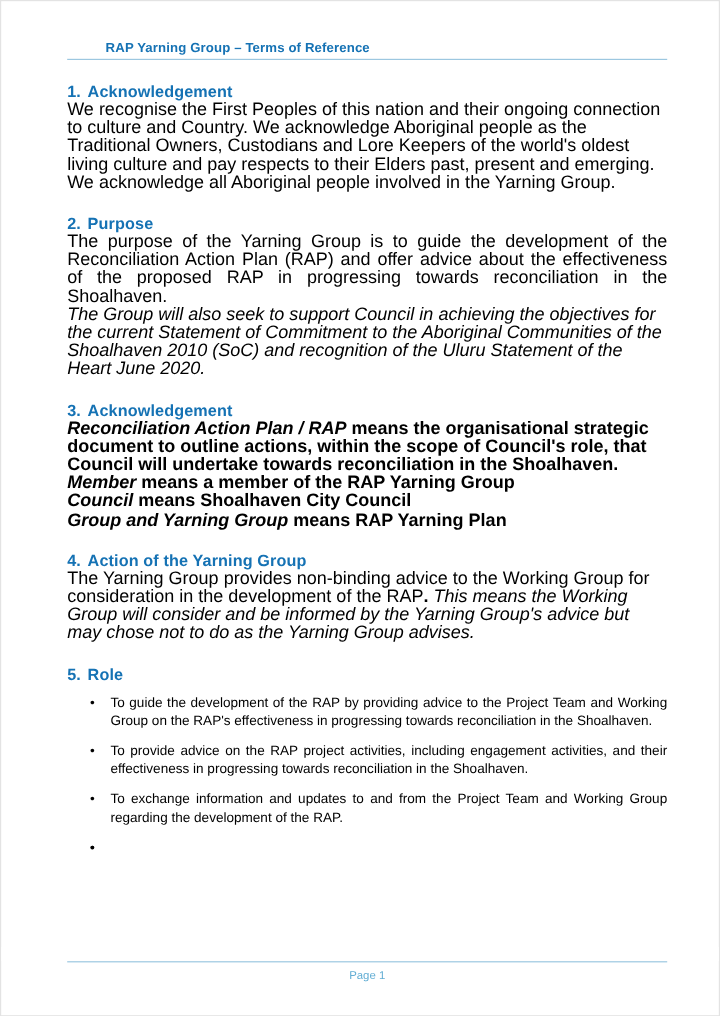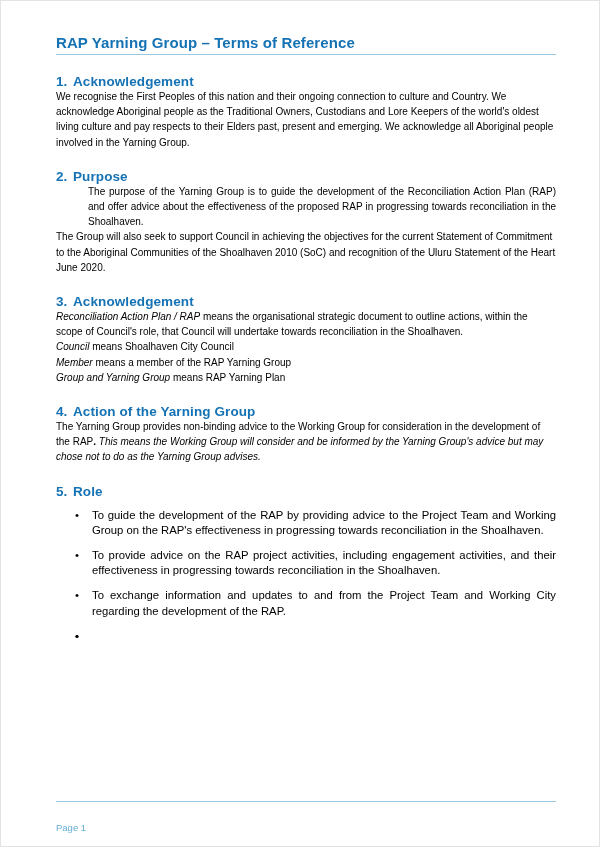--- a/index.html
+++ b/index.html
@@ -27,24 +27,25 @@
     box-sizing: border-box;
   }
 
   
   .doc-header {
     padding-top: 33px;
     border-bottom: 1px solid #9cc7e0;
     padding-bottom: 3px;
   }
   .doc-header-title {
-    font-size: 15px;
+    font-size: 11px;
     font-weight: bold;
     color: #1572b4;
     letter-spacing: 0.1px;
+    margin-left: 32px;
   }
 
   
   h2.sec {
     font-size: 13.5px;
     font-weight: bold;
     color: #1572b4;
     margin: 0;
     padding: 0;
     letter-spacing: 0.1px;
@@ -53,31 +54,31 @@
     display: flex;
     align-items: baseline;
   }
   .sec-num {
     min-width: 17px;
     flex: 0 0 auto;
   }
 
   
   p.body {
-    font-size: 10px;
+    font-size: 15px;
     line-height: 15.2px;
     margin: 0;
     color: #000000;
   }
-  p.just { text-align: justify; margin-left: 32px; }
+  p.just { text-align: justify; }
 
   .gap-h-top { margin-top: 19px; }
   .gap-h-bot { margin-top: 9px; }
-  .gap-p { margin-top: 13px; }
-  .gap-def { margin-top: 15px; }
+  .gap-p { margin-top: 13px; font-style: italic; }
+  .gap-def { margin-top: 15px; font-weight: bold; }
 
   i { font-style: italic; }
   b { font-weight: bold; }
 
   
   ul.bullets {
     margin: 0;
     padding: 0;
     list-style: none;
   }
@@ -98,22 +99,22 @@
     line-height: 15.2px;
   }
 
   
   .doc-footer {
     position: absolute;
     left: 55px;
     width: 500px;
     top: 800px;
     border-top: 1px solid #9cc7e0;
-    padding-top: 15px;
-    text-align: left;
+    padding-top: 1px;
+    text-align: center;
   }
   .doc-footer-text {
     font-size: 9.5px;
     color: #63aed4;
     font-weight: normal;
   }
 
   .clip-bottom {
     position: absolute;
     left: 0;
@@ -147,41 +148,41 @@
     <p class="body just gap-h-bot">The purpose of the Yarning Group is to guide the development of the Reconciliation Action Plan (RAP) and offer advice about the effectiveness of the proposed RAP in progressing towards reconciliation in the Shoalhaven.</p>
     <p class="body gap-p">The Group will also seek to support Council in achieving the objectives for the current Statement of Commitment to the Aboriginal Communities of the Shoalhaven 2010 (SoC) and recognition of the Uluru Statement of the Heart June 2020.</p>
 
     <div class="sec-wrap gap-h-top">
       <h2 class="sec sec-num">3.</h2>
       <h2 class="sec">Acknowledgement</h2>
     </div>
 
     <p class="body gap-def"><i>Reconciliation Action Plan / RAP</i><span> means the organisational strategic document to outline actions, within the scope of Council's role, that Council will undertake towards reconciliation in the Shoalhaven.</span></p>
 
+    <p class="body gap-def"><i>Member</i><span> means a member of the RAP Yarning Group</span></p>
+
     <p class="body gap-def"><i>Council</i><span> means Shoalhaven City Council</span></p>
-
-    <p class="body gap-def"><i>Member</i><span> means a member of the RAP Yarning Group</span></p>
 
 
     <p class="body gap-def"><i>Group and Yarning Group</i><span> means RAP Yarning Plan</span></p>
 
     <div class="sec-wrap gap-h-top">
       <h2 class="sec sec-num">4.</h2>
       <h2 class="sec">Action of the Yarning Group</h2>
     </div>
     <p class="body gap-h-bot"><span>The Yarning Group provides non-binding advice to the Working Group for consideration in the development of the RAP</span><b>.</b><i> This means the Working Group will consider and be informed by the Yarning Group's advice but may chose not to do as the Yarning Group advises.</i></p>
 
     <div class="sec-wrap gap-h-top">
       <h2 class="sec sec-num">5.</h2>
       <h2 class="sec">Role</h2>
     </div>
     <ul class="bullets">
       <li><span class="bullet-dot">•</span><span>To guide the development of the RAP by providing advice to the Project Team and Working Group on the RAP's effectiveness in progressing towards reconciliation in the Shoalhaven.</span></li>
       <li><span class="bullet-dot">•</span><span>To provide advice on the RAP project activities, including engagement activities, and their effectiveness in progressing towards reconciliation in the Shoalhaven.</span></li>
-      <li><span class="bullet-dot">•</span><span>To exchange information and updates to and from the Project Team and Working City regarding the development of the RAP.</span></li>
+      <li><span class="bullet-dot">•</span><span>To exchange information and updates to and from the Project Team and Working Group regarding the development of the RAP.</span></li>
       <li><span class="bullet-dot">•</span></li>
       <li><span class="bullet-dot">•</span></li>
     </ul>
 
   </div>
 
   <div class="clip-bottom"></div>
 
   <div class="doc-footer">
     <span class="doc-footer-text">Page 1</span>

